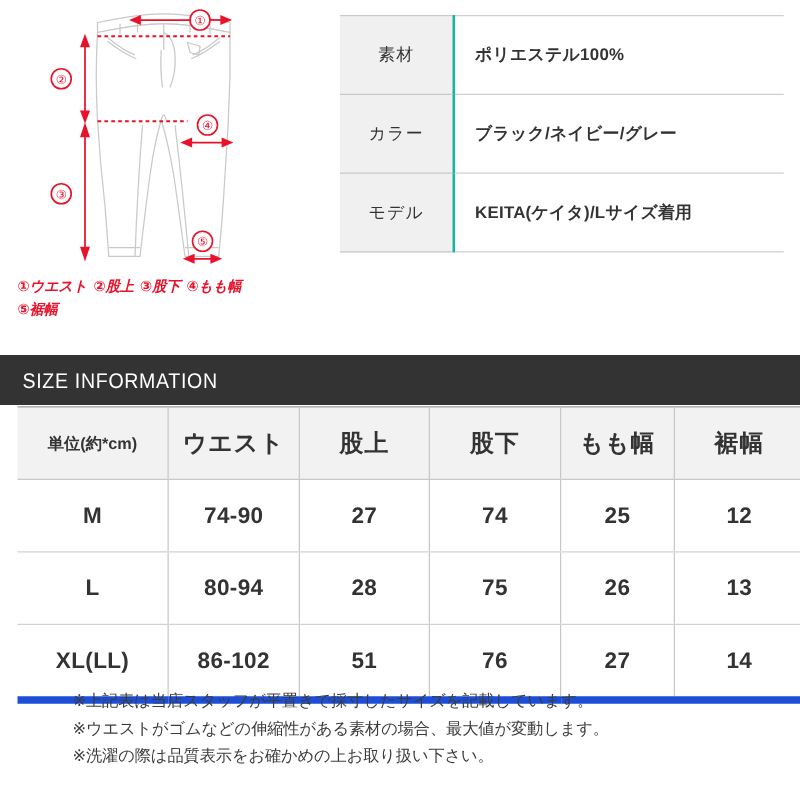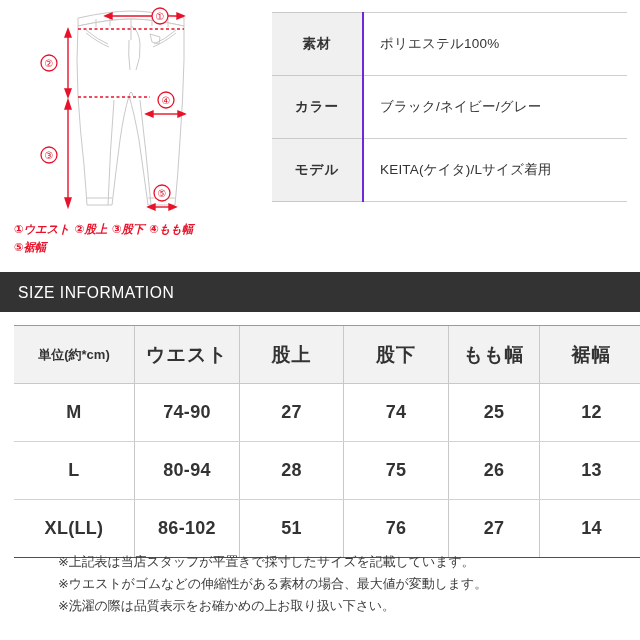--- a/index.html
+++ b/index.html
@@ -42,39 +42,39 @@
     vertical-align:middle;
     font-size:13px;
     border-top:1px solid #cfcfcf;
     border-bottom:1px solid #cfcfcf;
   }
   .info-table tr:not(:last-child) td{border-bottom:none;}
   .info-table .lbl{
     width:88px;
     background:#f0f0f0;
     text-align:center;
-    font-weight:bold;
+    font-weight:normal;
     color:#333;
-    border-right:2px solid #6d28d9;
+    border-right:2px solid #14b8a6;
     border-top:1px solid #c9c9c9;
     border-bottom:1px solid #c9c9c9;
     letter-spacing:1px;
     font-size:13.5px;
   }
   .info-table .val{
     padding-left:16px;
     text-align:left;
     color:#333;
-    font-weight:normal;
+    font-weight:bold;
     font-size:13.5px;
     letter-spacing:0.2px;
   }
   
   .banner{
-    position:absolute;left:0;top:272px;width:640px;height:40px;
+    position:absolute;left:0;top:284px;width:640px;height:40px;
     background:#333333;
   }
   .banner .btxt{
     position:absolute;left:18px;top:11px;
     color:#ffffff;
     font-size:17px;
     letter-spacing:0.6px;
     font-family:"Liberation Sans","DejaVu Sans",sans-serif;
     font-weight:normal;
     transform:scaleX(0.92);
@@ -112,21 +112,21 @@
     font-size:13px;
     letter-spacing:0;
   }
   table.size tbody td{
     background:#ffffff;
     font-size:18px;
     border-top:1px solid #d2d2d2;
     border-bottom:1px solid #d2d2d2;
     letter-spacing:0.3px;
   }
-  table.size tbody tr:last-child td{border-bottom:1px solid #1d4ed8;text-align:center;}
+  table.size tbody tr:last-child td{border-bottom:6px solid #1d4ed8;text-align:center;}
   .c0{width:118px;}
   .c1{width:102px;}
   .c2{width:101px;}
   .c3{width:102px;}
   .c4{width:88px;}
   .c5{width:101px;}
   
   .notes{
     position:absolute;left:14px;top:551px;width:620px;
     font-size:13px;

